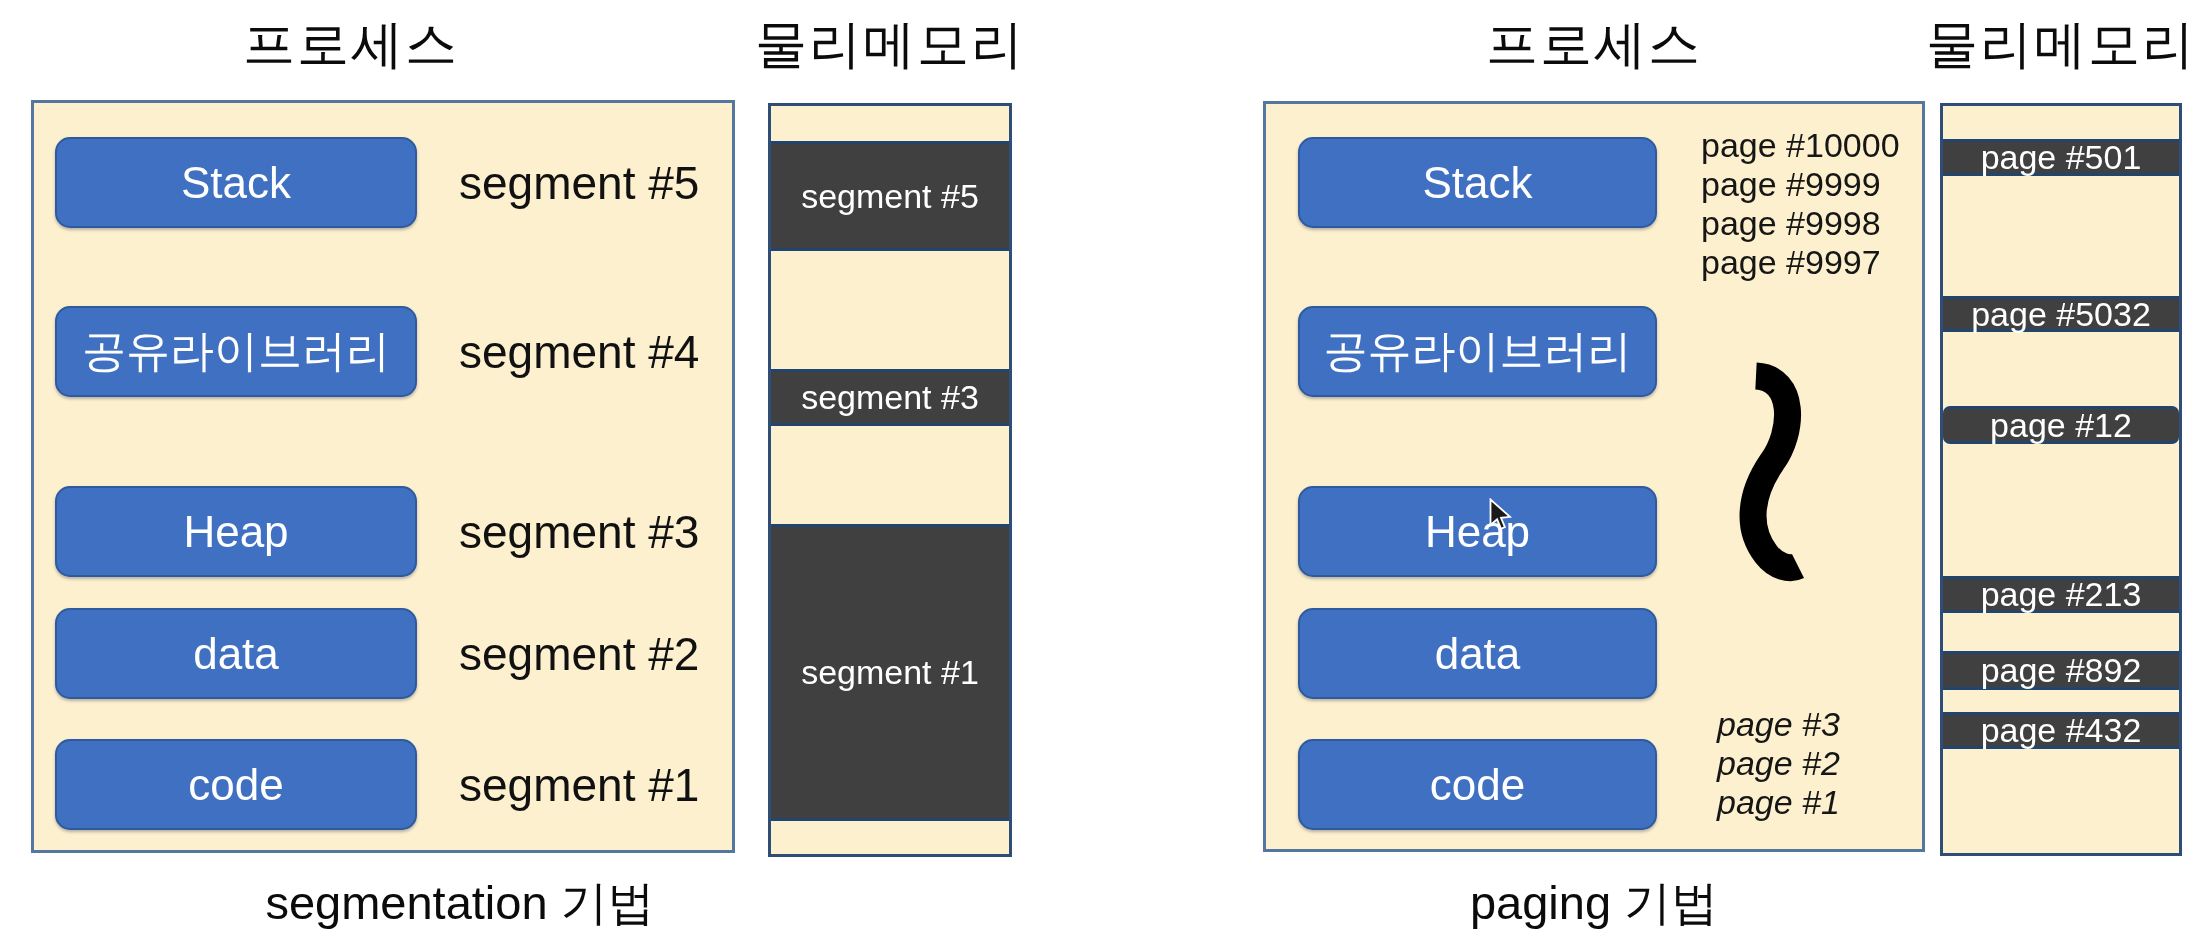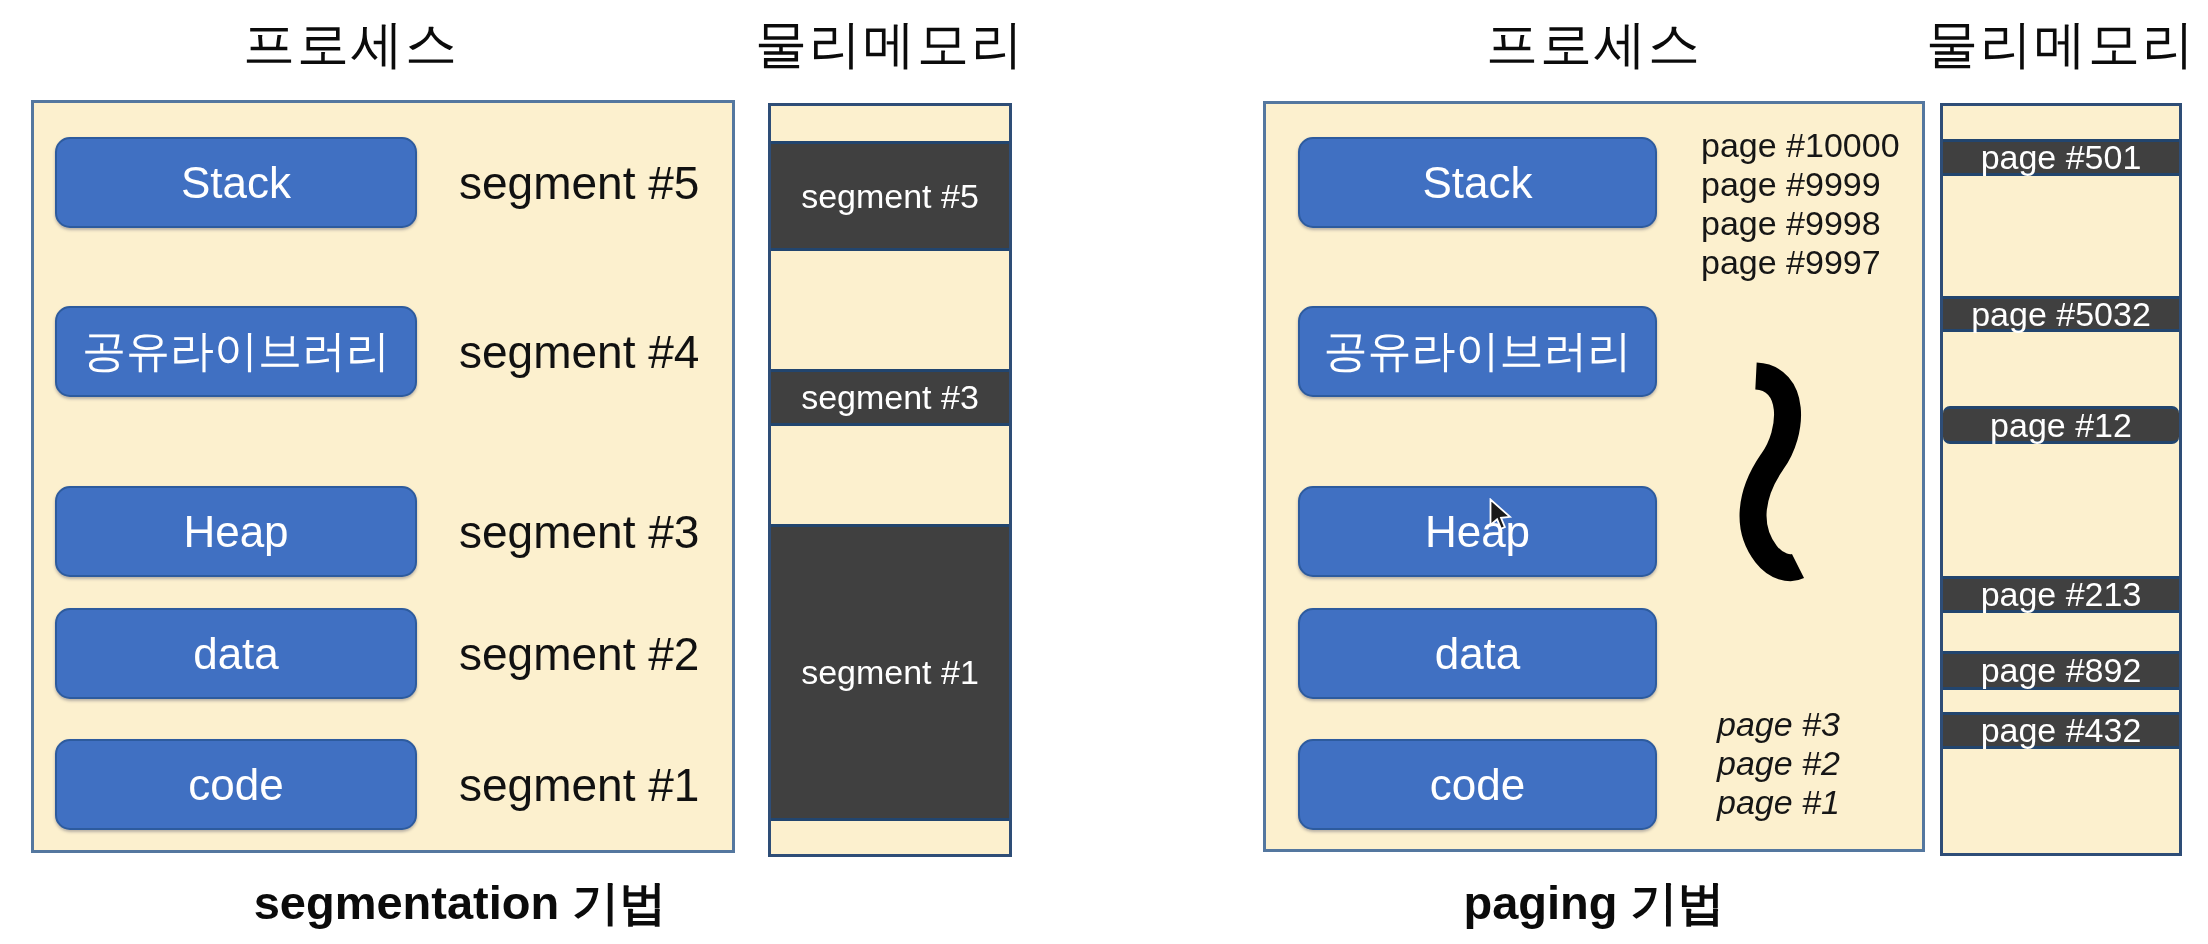--- a/index.html
+++ b/index.html
@@ -62,21 +62,21 @@
   .mrow.fill{flex:1;}
   .pages{
     position:absolute;
     font-size:34px;color:#161616;
     line-height:39px;
     white-space:nowrap;
   }
   .caption{
     position:absolute;
     display:flex;justify-content:center;
-    font-size:47px;font-weight:700;color:#0b0b0b;
+    font-size:47px;font-weight:400;color:#0b0b0b;
     white-space:nowrap;
   }
   .vs{
     position:absolute;
     display:flex;justify-content:center;align-items:center;
     font-size:82px;font-weight:800;
     color:#C0341D;
     text-shadow:0 0 1px #7e1f10;
     letter-spacing:-2px;
   }

